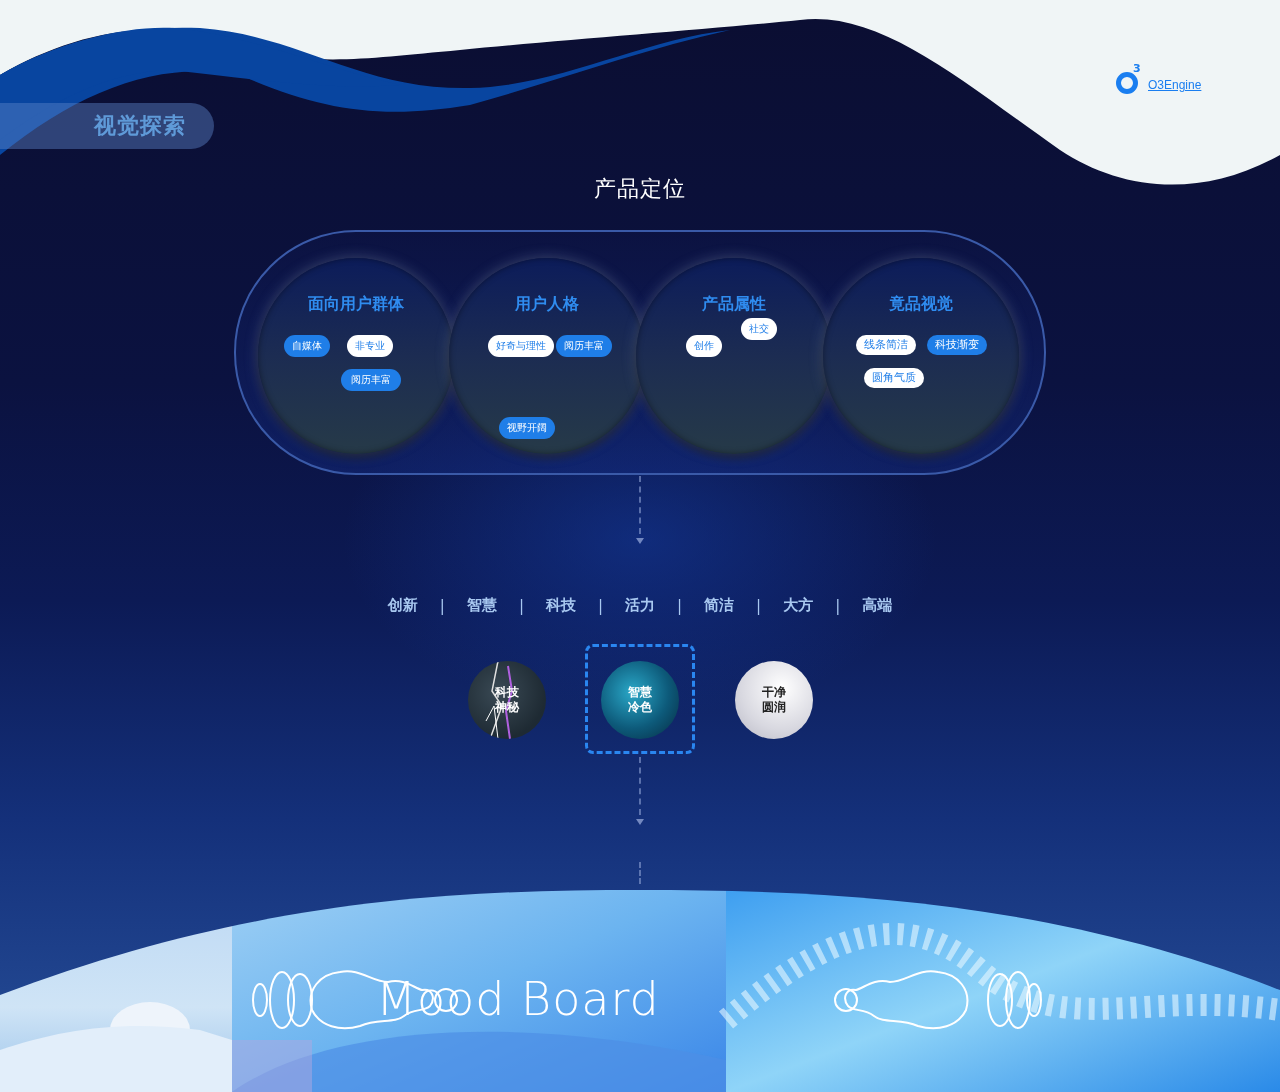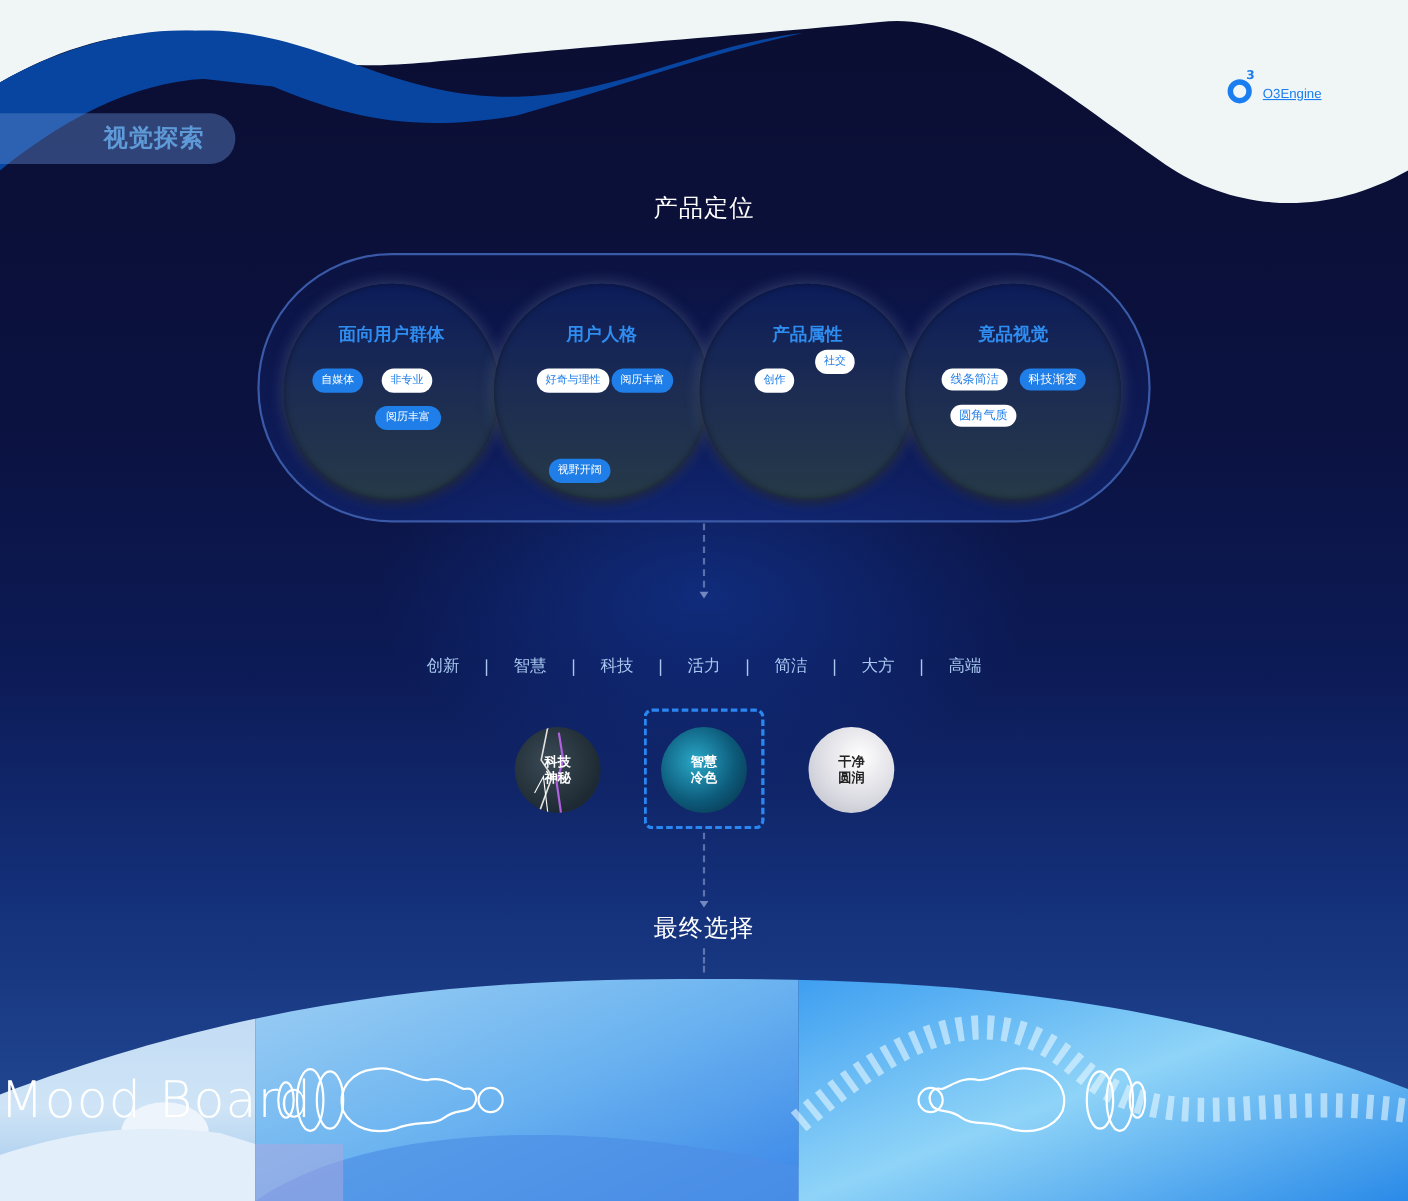--- a/index.html
+++ b/index.html
@@ -67,39 +67,39 @@
     position: absolute; left: 636px; width: 0; height: 0;
     border-left: 4px solid transparent; border-right: 4px solid transparent;
     border-top: 6px solid rgba(140,160,210,0.8);
   }
 
   .keywords {
     position: absolute; top: 596px; left: 0; width: 1280px;
     display: flex; justify-content: center; align-items: center;
     color: #a8c8f0; font-size: 15px;
   }
-  .keywords .kw { padding: 0 0; }
+  .keywords .kw { padding: 0 0; font-weight: bold; }
   .keywords .sep { color: #a8c8f0; margin: 0 22px; }
 
   .mood-circle {
     position: absolute; top: 661px; width: 78px; height: 78px; border-radius: 50%;
     display: flex; align-items: center; justify-content: center; text-align: center;
     font-size: 12px; font-weight: bold; line-height: 15px;
   }
   .mc1 { left: 468px; background: radial-gradient(circle at 40% 40%, #3a4a55, #1e2a33 70%); color: #fff; overflow: hidden; }
   .mc2 { left: 601px; background: radial-gradient(circle at 40% 40%, #2aa8c8, #0d5a7a 55%, #062a40 100%); color: #fff; }
   .mc3 { left: 735px; background: radial-gradient(circle at 60% 35%, #ffffff, #d8d8e0 60%, #b8b8c4 100%); color: #222; }
   .selection-box {
     position: absolute; left: 585px; top: 644px; width: 110px; height: 110px;
     border: 3px dashed #2a86f0; border-radius: 8px;
   }
 
   .bottom { position: absolute; left: 0; top: 880px; width: 1280px; height: 212px; overflow: hidden; }
   .mood-title {
-    position: absolute; left: 0; top: 972px; width: 1036px; 
+    position: absolute; left: 0; top: 972px; width: 1036px; text-align: center;
     color: #ffffff; font-size: 46px; font-weight: 300; font-family: "DejaVu Sans", sans-serif; letter-spacing: 1px;
   }
 </style>
 </head>
 <body>
 
 <div class="page">
   <div class="glow"></div>
 
   <svg class="top-waves" viewBox="0 0 1280 200" preserveAspectRatio="none">
@@ -194,21 +194,20 @@
   <div class="mood-circle mc3">
     <div>
       <div>干净</div>
       <div>圆润</div>
     </div>
   </div>
 
   <div class="dash-v" style="top:757px; height:58px;"></div>
   <div class="arrow-down" style="top:819px;"></div>
 
-  <div class="h-title" style="top:829px;">最终选择</div>
   <div class="dash-v" style="top:862px; height:22px;"></div>
 
   <svg class="bottom" viewBox="0 0 1280 212" preserveAspectRatio="none">
     <defs>
       <clipPath id="arc">
           <path d="M0,115 C250,20 450,10 640,10 C830,10 1050,20 1280,110 V212 H0 Z"></path>
         </clipPath>
       <linearGradient id="g1" x1="0" y1="0" x2="0" y2="1">
         <stop offset="0" stop-color="#bcd8f4"></stop>
           <stop offset="0.6" stop-color="#cfe4f6"></stop>

